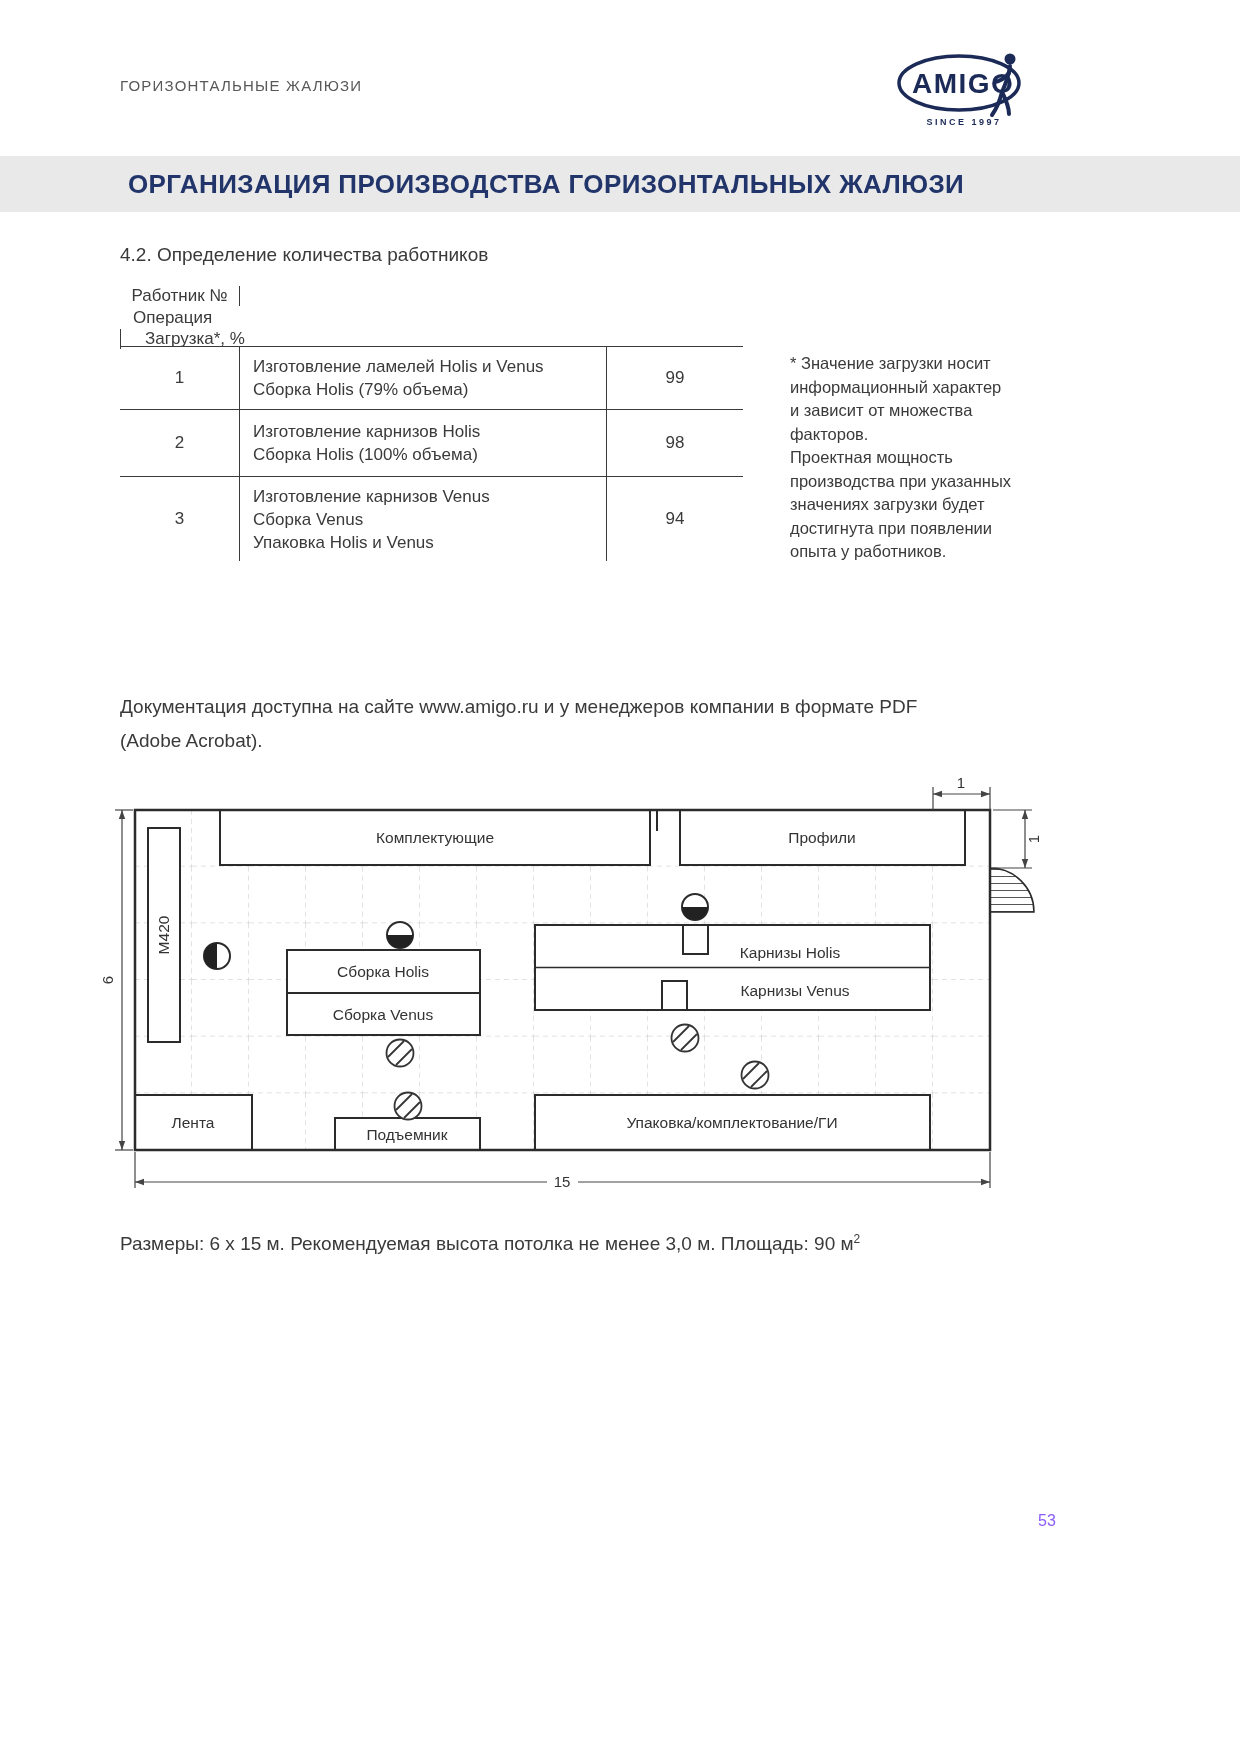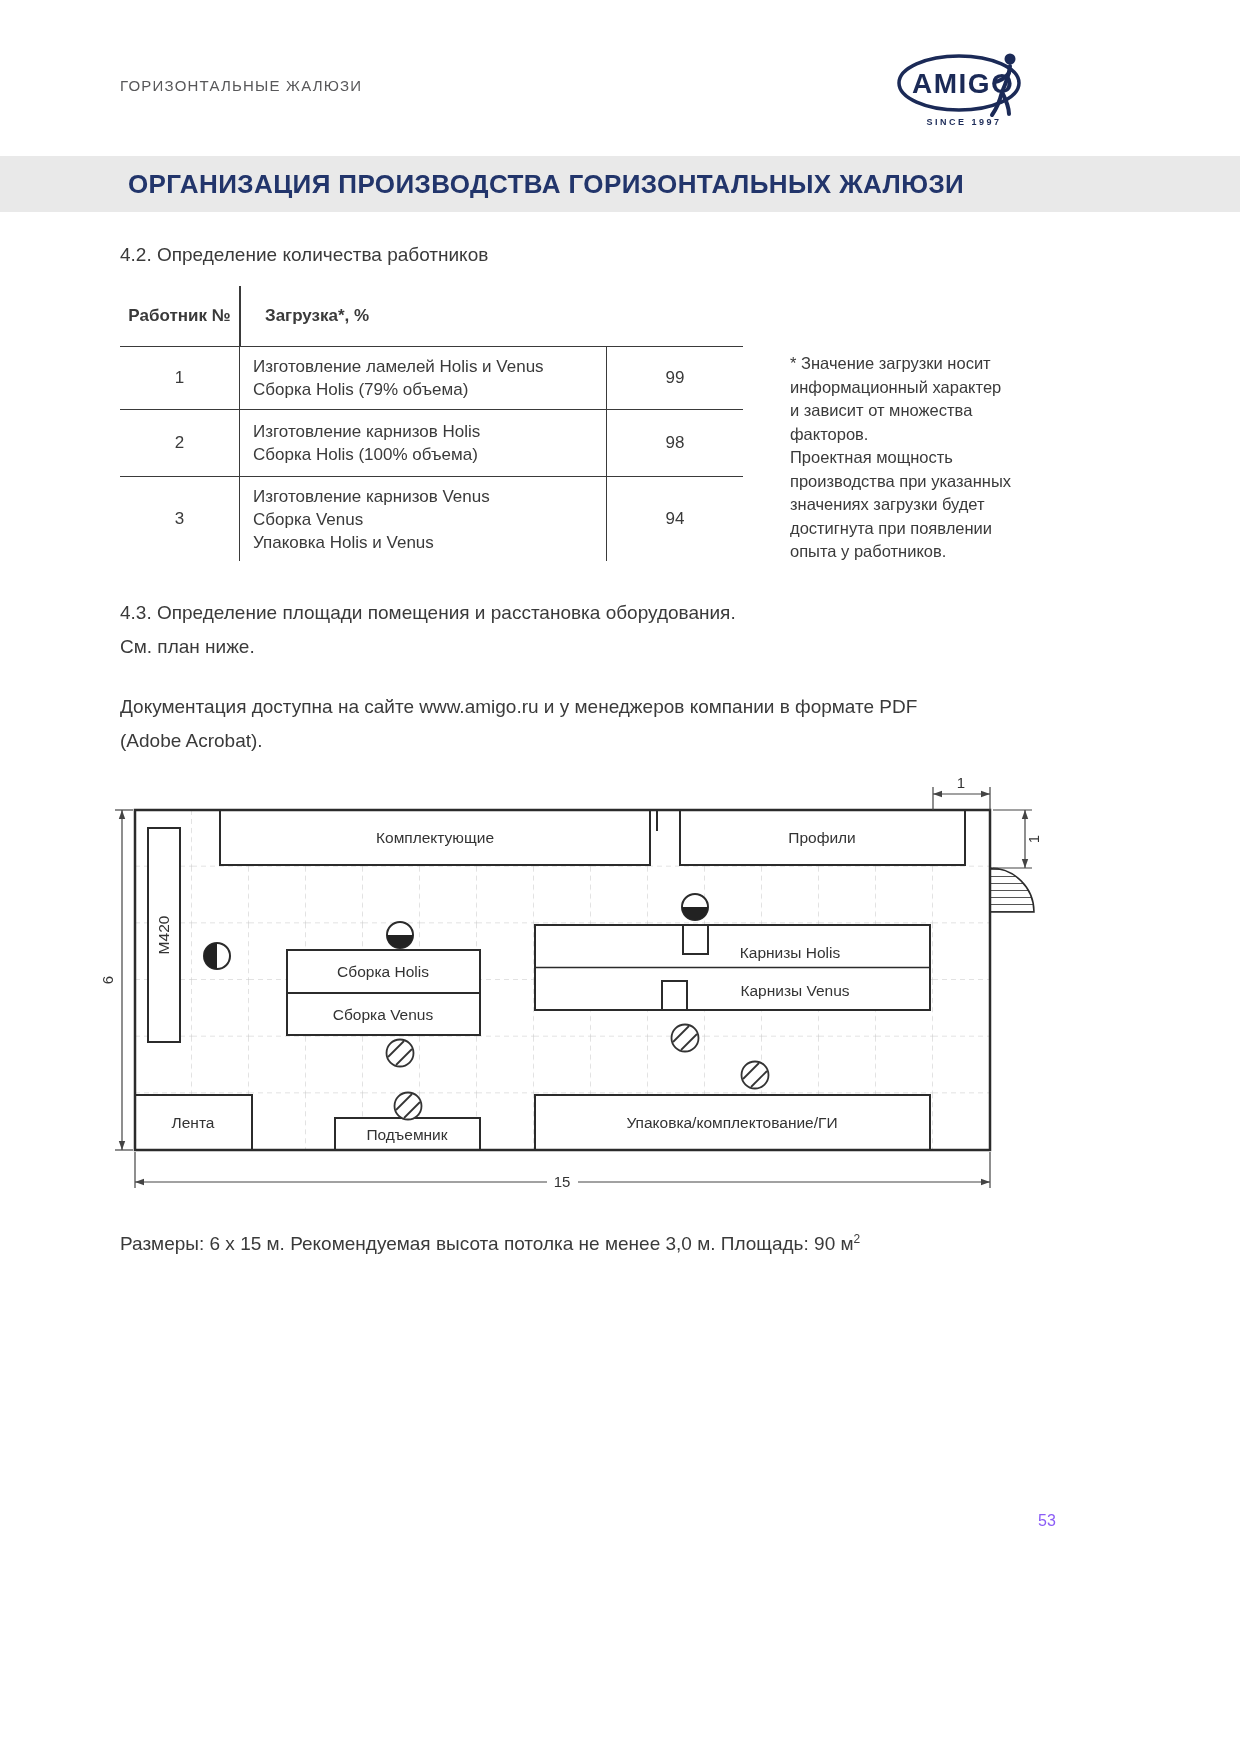--- a/index.html
+++ b/index.html
@@ -30,21 +30,21 @@
 
   .h42 { position:absolute; left:120px; top:244px; font-size:19px; }
 
   .wtable { position:absolute; left:120px; top:286px; width:623px; font-size:17px; }
   .wrow { display:flex; }
   .wtable .wrow:not(:last-child) { border-bottom:1.5px solid #3a3a3a; }
   .wrow > div { display:flex; align-items:center; }
   .cell-num { width:120px; justify-content:center; border-right:1.5px solid #3a3a3a; text-align:center; }
   .cell-op  { width:366px; padding-left:13px; padding-right:10px; line-height:23px; white-space:pre-line; }
   .cell-load{ width:137px; justify-content:center; border-left:1.5px solid #3a3a3a; }
-  .whead { height:61px; font-weight:bold; }
+  .whead { height:61px; font-weight:normal;flex-direction:column; }
   .whead .cell-load { justify-content:flex-start; padding-left:24px; }
   .row-a { height:63px; }
   .row-b { height:67px; }
   .row-c { height:84px; }
 
   .note {
     position:absolute; left:790px; top:352px; width:262px;
     font-size:16.5px; line-height:23.5px; white-space:pre-line;
   }
 
@@ -82,20 +82,21 @@
 
   <div class="title-band">
     <div class="title">ОРГАНИЗАЦИЯ ПРОИЗВОДСТВА ГОРИЗОНТАЛЬНЫХ ЖАЛЮЗИ</div>
   </div>
 
   <div class="h42">4.2. Определение количества работников</div>
 
   <div class="wtable">
     <div class="wrow whead">
       <div class="cell-num">Работник №</div>
+      <div class="cell-op">Операция</div>
       <div class="cell-load">Загрузка*, %</div>
     </div>
     <div class="wrow row-a">
       <div class="cell-num">1</div>
       <div class="cell-op">Изготовление ламелей Holis и Venus
 Сборка Holis (79% объема)</div>
       <div class="cell-load">99</div>
     </div>
     <div class="wrow row-b">
       <div class="cell-num">2</div>
@@ -115,22 +116,20 @@
   <div class="note">* Значение загрузки носит
 информационный характер
 и зависит от множества
 факторов.
 Проектная мощность
 производства при указанных
 значениях загрузки будет
 достигнута при появлении
 опыта у работников.</div>
 
-  <div class="h43">4.3. Определение площади помещения и расстановка оборудования.
-См. план ниже.</div>
 
   <div class="para">Документация доступна на сайте www.amigo.ru и у менеджеров компании в формате PDF
 (Adobe Acrobat).</div>
 
   <svg class="plan" width="960" height="430" viewBox="0 0 960 430">
     <defs>
       <pattern id="grid" width="57" height="56.667" patternUnits="userSpaceOnUse" patternTransform="translate(35,35)">
         <path d="M 0 56.667 H 57 M 57 0 V 56.667" fill="none" stroke="#c6c6c6" stroke-width="1" stroke-dasharray="5 4"></path>
       </pattern>
       <pattern id="hatchH" width="40" height="7" patternUnits="userSpaceOnUse">

